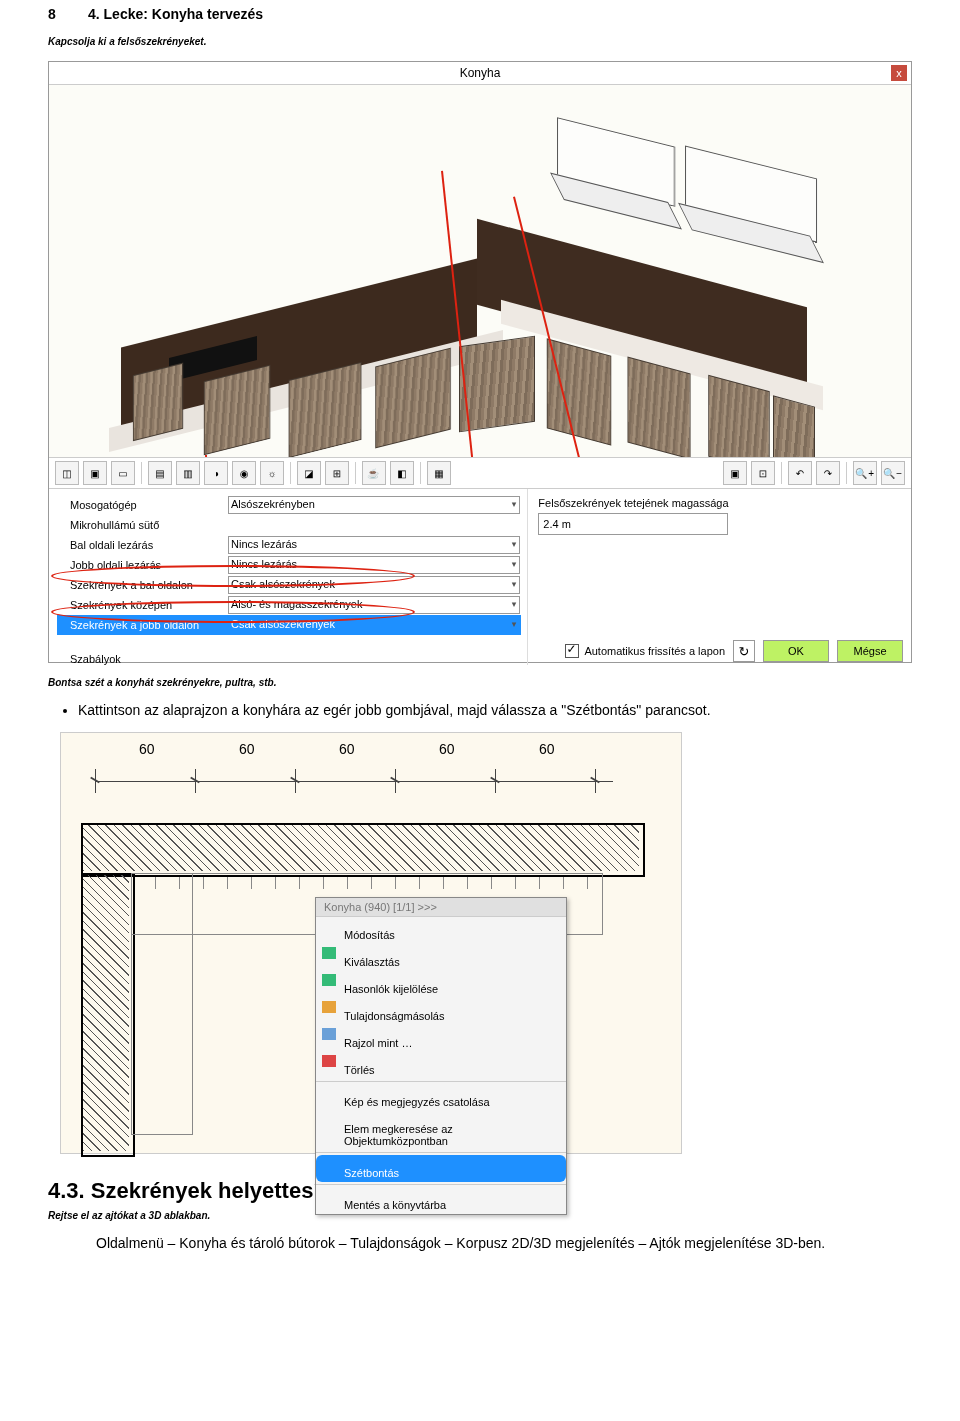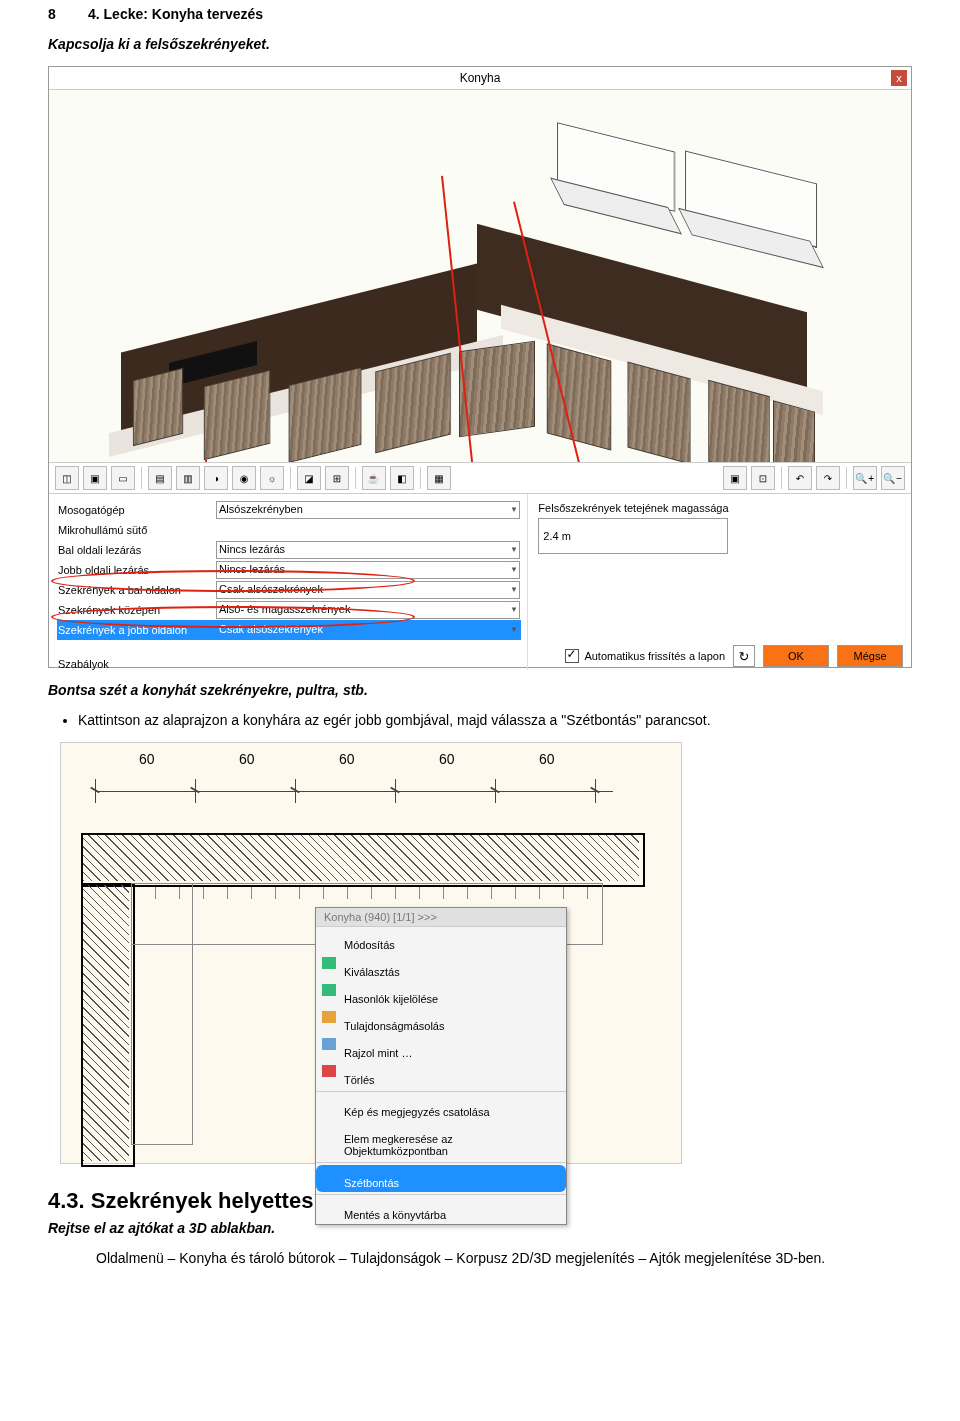--- a/index.html
+++ b/index.html
@@ -5,21 +5,21 @@
   body {
     margin: 0; padding: 0;
     font-family: Arial, Helvetica, sans-serif;
     background: #fff;
     width: 960px;
     color: #000;
   }
   .page { padding: 0 48px 48px 48px; }
   .header-row { display: flex; align-items: baseline; padding-top: 6px; font-size: 14px; font-weight: bold; }
   .header-page-num { width: 40px; }
-  .body-text { font-size: 14px; margin: 14px 0; }
+  .body-text { font-size: 10px; margin: 14px 0; }
   .bold-italic { font-weight: bold; font-style: italic; }
   ul.bullet { margin: 4px 0 14px 8px; padding-left: 22px; font-size: 14px; }
   ul.bullet li { margin-bottom: 8px; }
 
   
   .shot1 {
     border: 1px solid #999; position: relative;
     width: 862px; height: 600px; background: #fff;
   }
   .shot1 .titlebar {
@@ -70,49 +70,49 @@
     display:flex; align-items:center; justify-content:center; font-size:10px;
   }
   .tb-sep { width:1px; height:22px; background:#ccc; margin:0 2px; }
   
   .shot1 .props {
     height: 176px; display:flex; font-size:11px; position: relative;
   }
   .prop-left { flex: 1.05; padding: 6px 6px 2px 8px; }
   .prop-right { flex: 0.82; border-left: 1px solid #ddd; padding: 8px 10px; }
   .prop-row { display:flex; height:18px; align-items:center; border:1px solid transparent; }
-  .prop-row .c1 { width:158px; }
+  .prop-row .c1 { width:158px;margin-left:12px; }
   .prop-row .c2 { flex:1; display:flex; align-items:center; }
   .prop-row select, .prop-row .combo {
     width:100%; height:16px; font-size:11px; border:1px solid #999;
     background:#fff; padding:0 2px; appearance:none;
   }
   .combo { position:relative; line-height:14px; }
   .combo::after { content:"▾"; position:absolute; right:3px; font-size:9px; color:#555; }
   .row-sel { background:#1e90ff; color:#fff; }
   .row-sel .combo { background:#1e90ff; border-color:#1e90ff; color:#fff; }
   .circle {
     position:absolute; border:2px solid #d21; border-radius:50%;
     pointer-events:none;
   }
   .footer-row {
     position:absolute; left:0; right:0; bottom:2px; height:24px;
     display:flex; align-items:center; font-size:11px; padding:0 8px;
   }
   .chk { width:12px; height:12px; border:1px solid #555; margin-right:5px; display:inline-block; position:relative; }
   .chk.checked::after { content:"✓"; position:absolute; top:-3px; left:0; font-size:12px; }
   .winbtn {
-    width:64px; height:20px; border:1px solid #999; background:#f97316;
+    width:64px; height:20px; border:1px solid #999; background:#bef264;
     margin-left:8px; font-size:11px; text-align:center; line-height:20px;
   }
   .refresh-icn {
     width:20px; height:20px; border:1px solid #999; margin-left:8px;
     display:flex; align-items:center; justify-content:center; font-size:13px;
   }
-  .textfield { width:180px; height:18px; border:1px solid #999; font-size:11px; padding:8px 4px; }
+  .textfield { width:180px; height:18px; border:1px solid #999; font-size:11px; padding:1px 4px; }
 
   .redline {
     position:absolute; width:2px; background:#d21; transform-origin: top left;
   }
 
   
   .shot2 {
     width: 620px; height: 420px; background:#fdf9ee; position:relative;
     border:1px solid #ccc; margin: 14px 0 8px 12px;
   }

